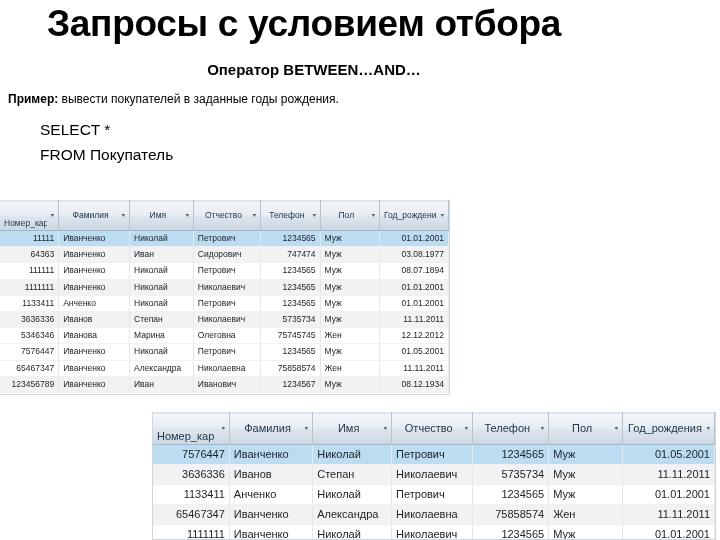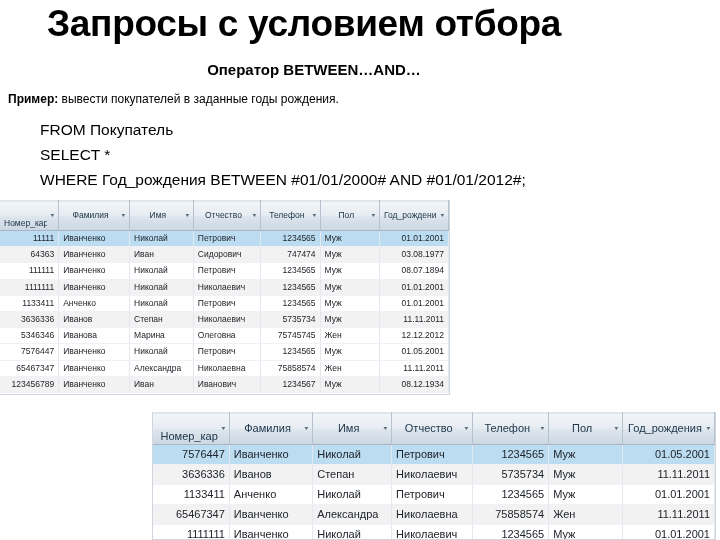--- a/index.html
+++ b/index.html
@@ -99,21 +99,21 @@
     align-items: center;
     justify-content: space-between;
     gap: 4px;
   }
   .dt-table th .hdr-label {
     flex: 1 1 auto;
     text-align: center;
     overflow: hidden;
     text-overflow: clip;
   }
-  .dt-table th.align-left .hdr-label { text-align: right; margin-top: 16px; }
+  .dt-table th.align-left .hdr-label { text-align: left; margin-top: 16px; }
   .dt-table th .sort-arrow {
     flex: 0 0 auto;
     font-size: 6px;
     color: #5b6b7c;
     line-height: 1;
     transform: scaleX(1.25);
   }
   .dt-table td {
     border-right: 1px solid #e3e8ee;
     border-bottom: 1px solid #eef1f5;
@@ -155,23 +155,22 @@
 
 <div class="slide-title">Запросы с условием отбора</div>
 
 <div class="subtitle">Оператор BETWEEN…AND…</div>
 
 <div class="example-line">
   <span class="lbl">Пример:</span><span> вывести покупателей в заданные годы рождения.</span>
 </div>
 
 <div class="sql-block">
+  <span class="sql-line">SELECT *</span>
   <span class="sql-line">FROM Покупатель</span>
-  <span class="sql-line">SELECT *</span>
-  <span class="sql-line">WHERE Год_рождения BETWEEN #01/01/2000# AND #01/01/2012#;</span>
 </div>
 
 <div class="datasheet" id="table-one">
   <table class="dt-table">
     <thead>
       <tr>
           <th class="align-left" style="width: 13%;">
             <div class="hdr-inner">
               <span class="hdr-label">Номер_кар</span>
               <span class="sort-arrow">▾</span>

